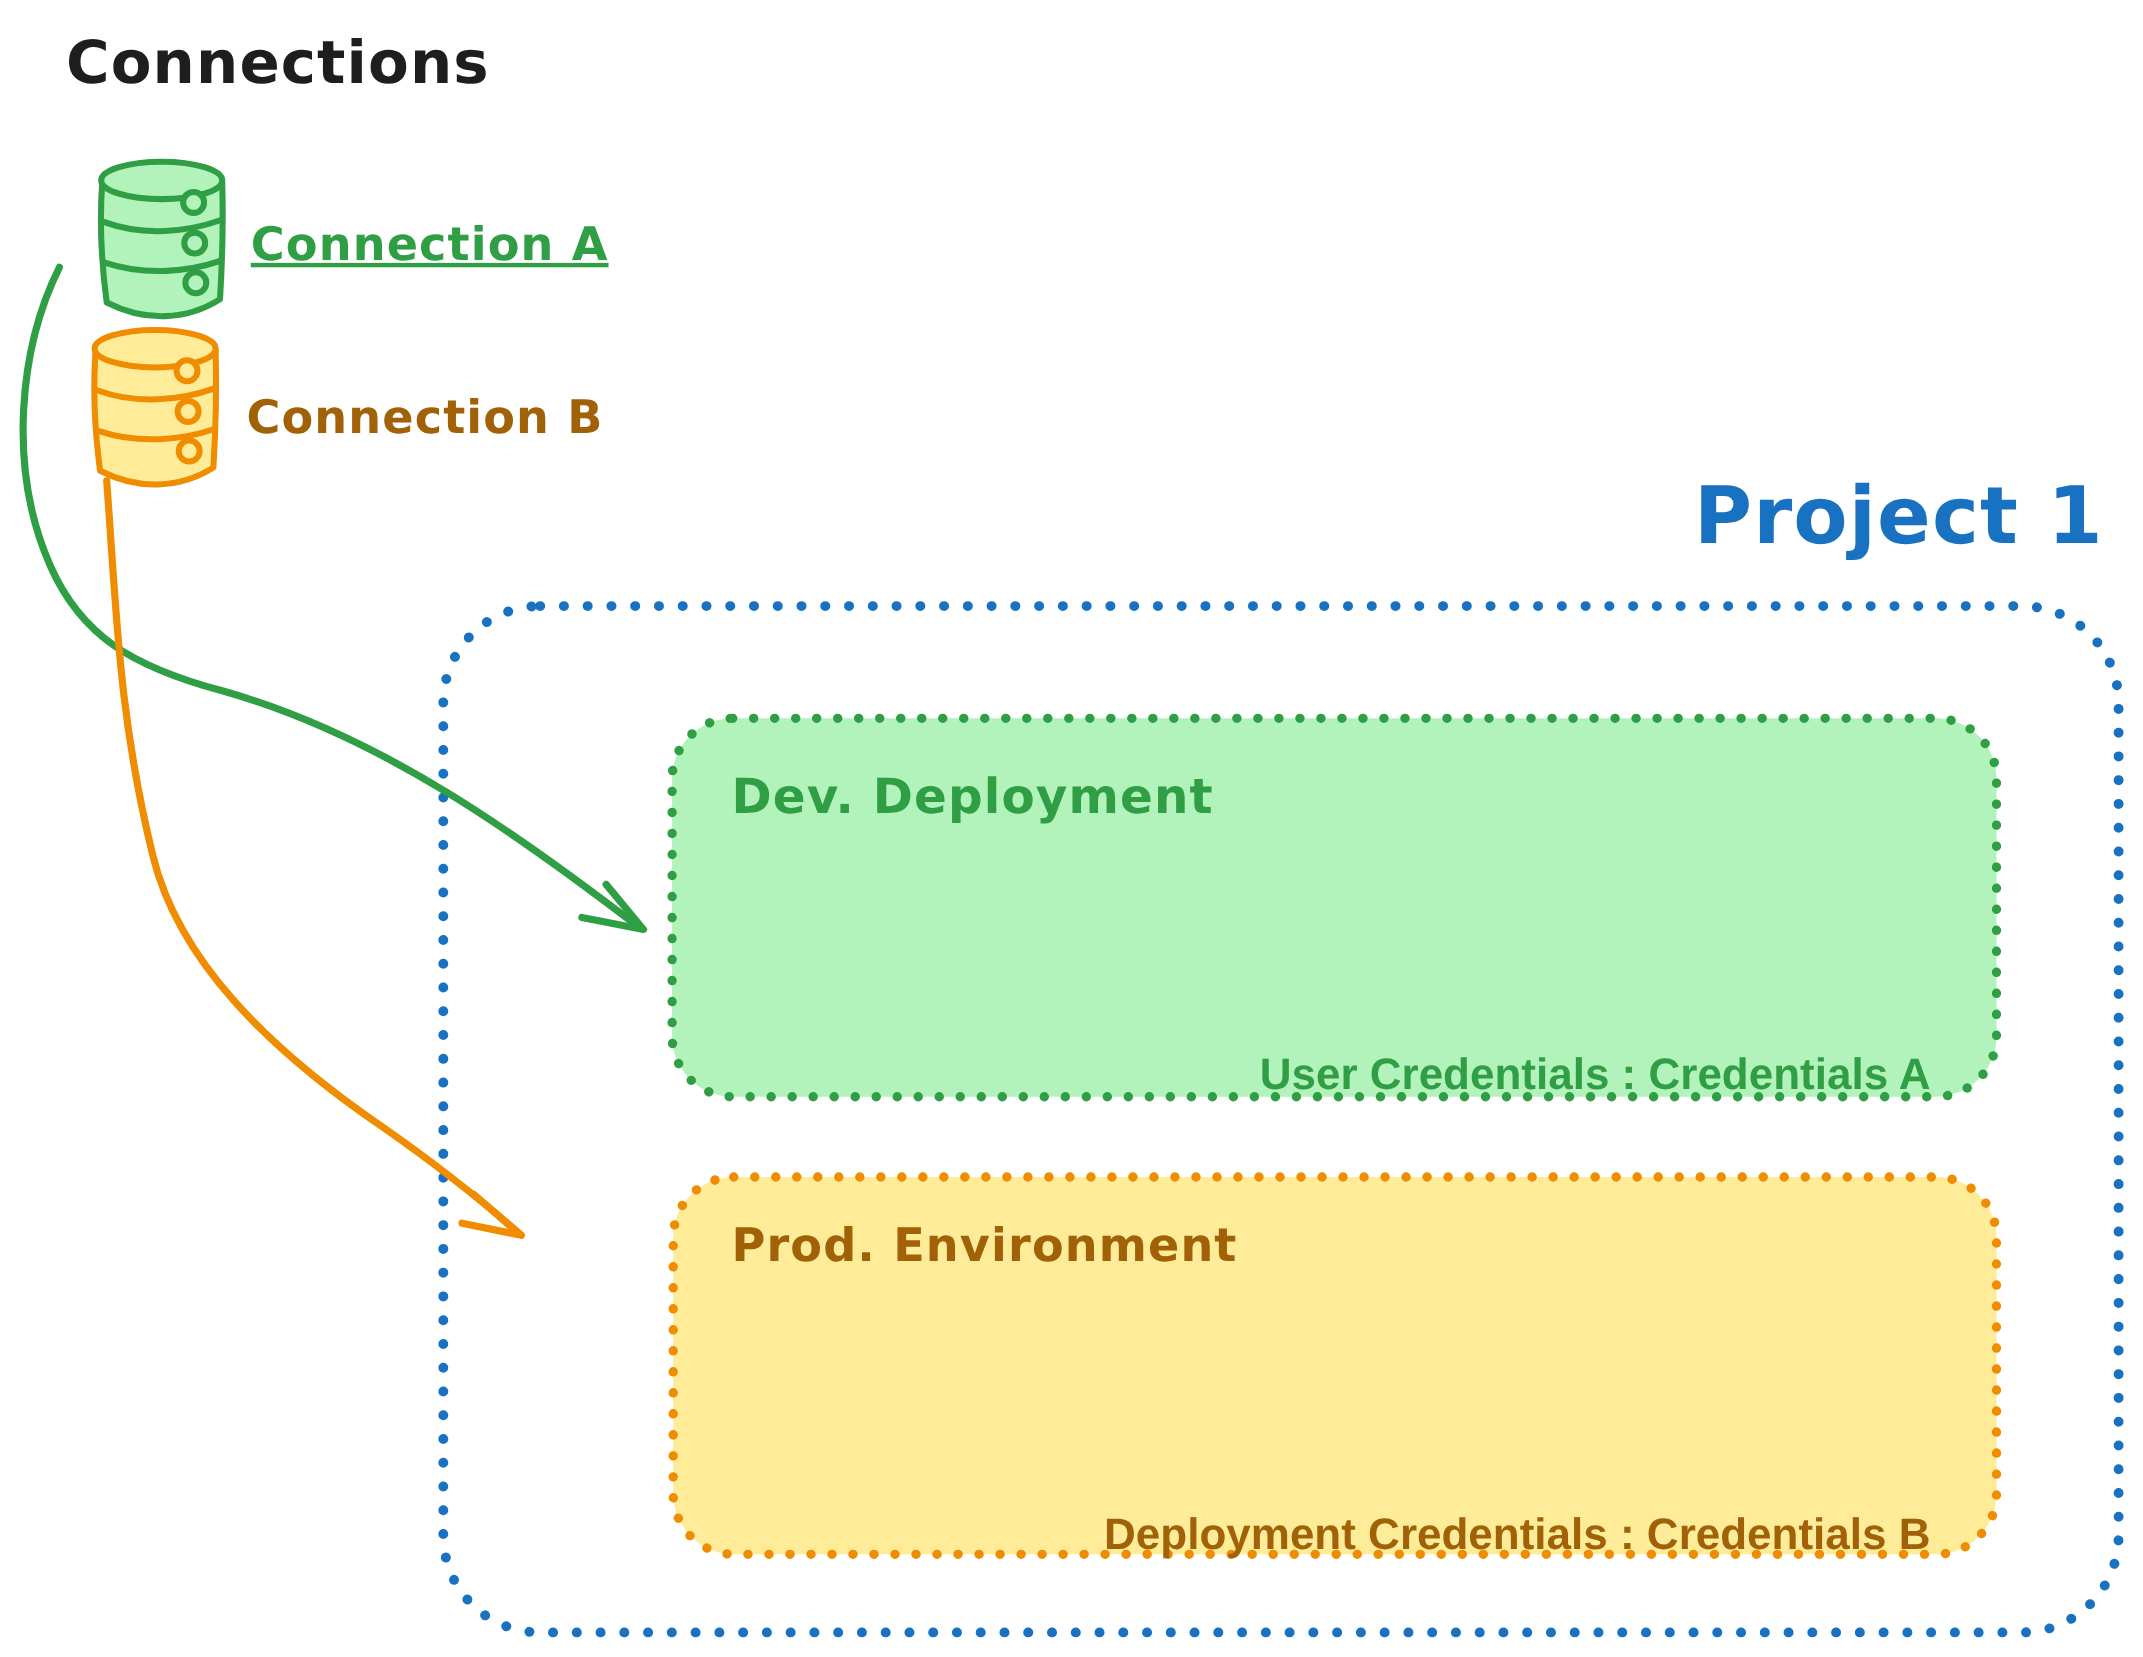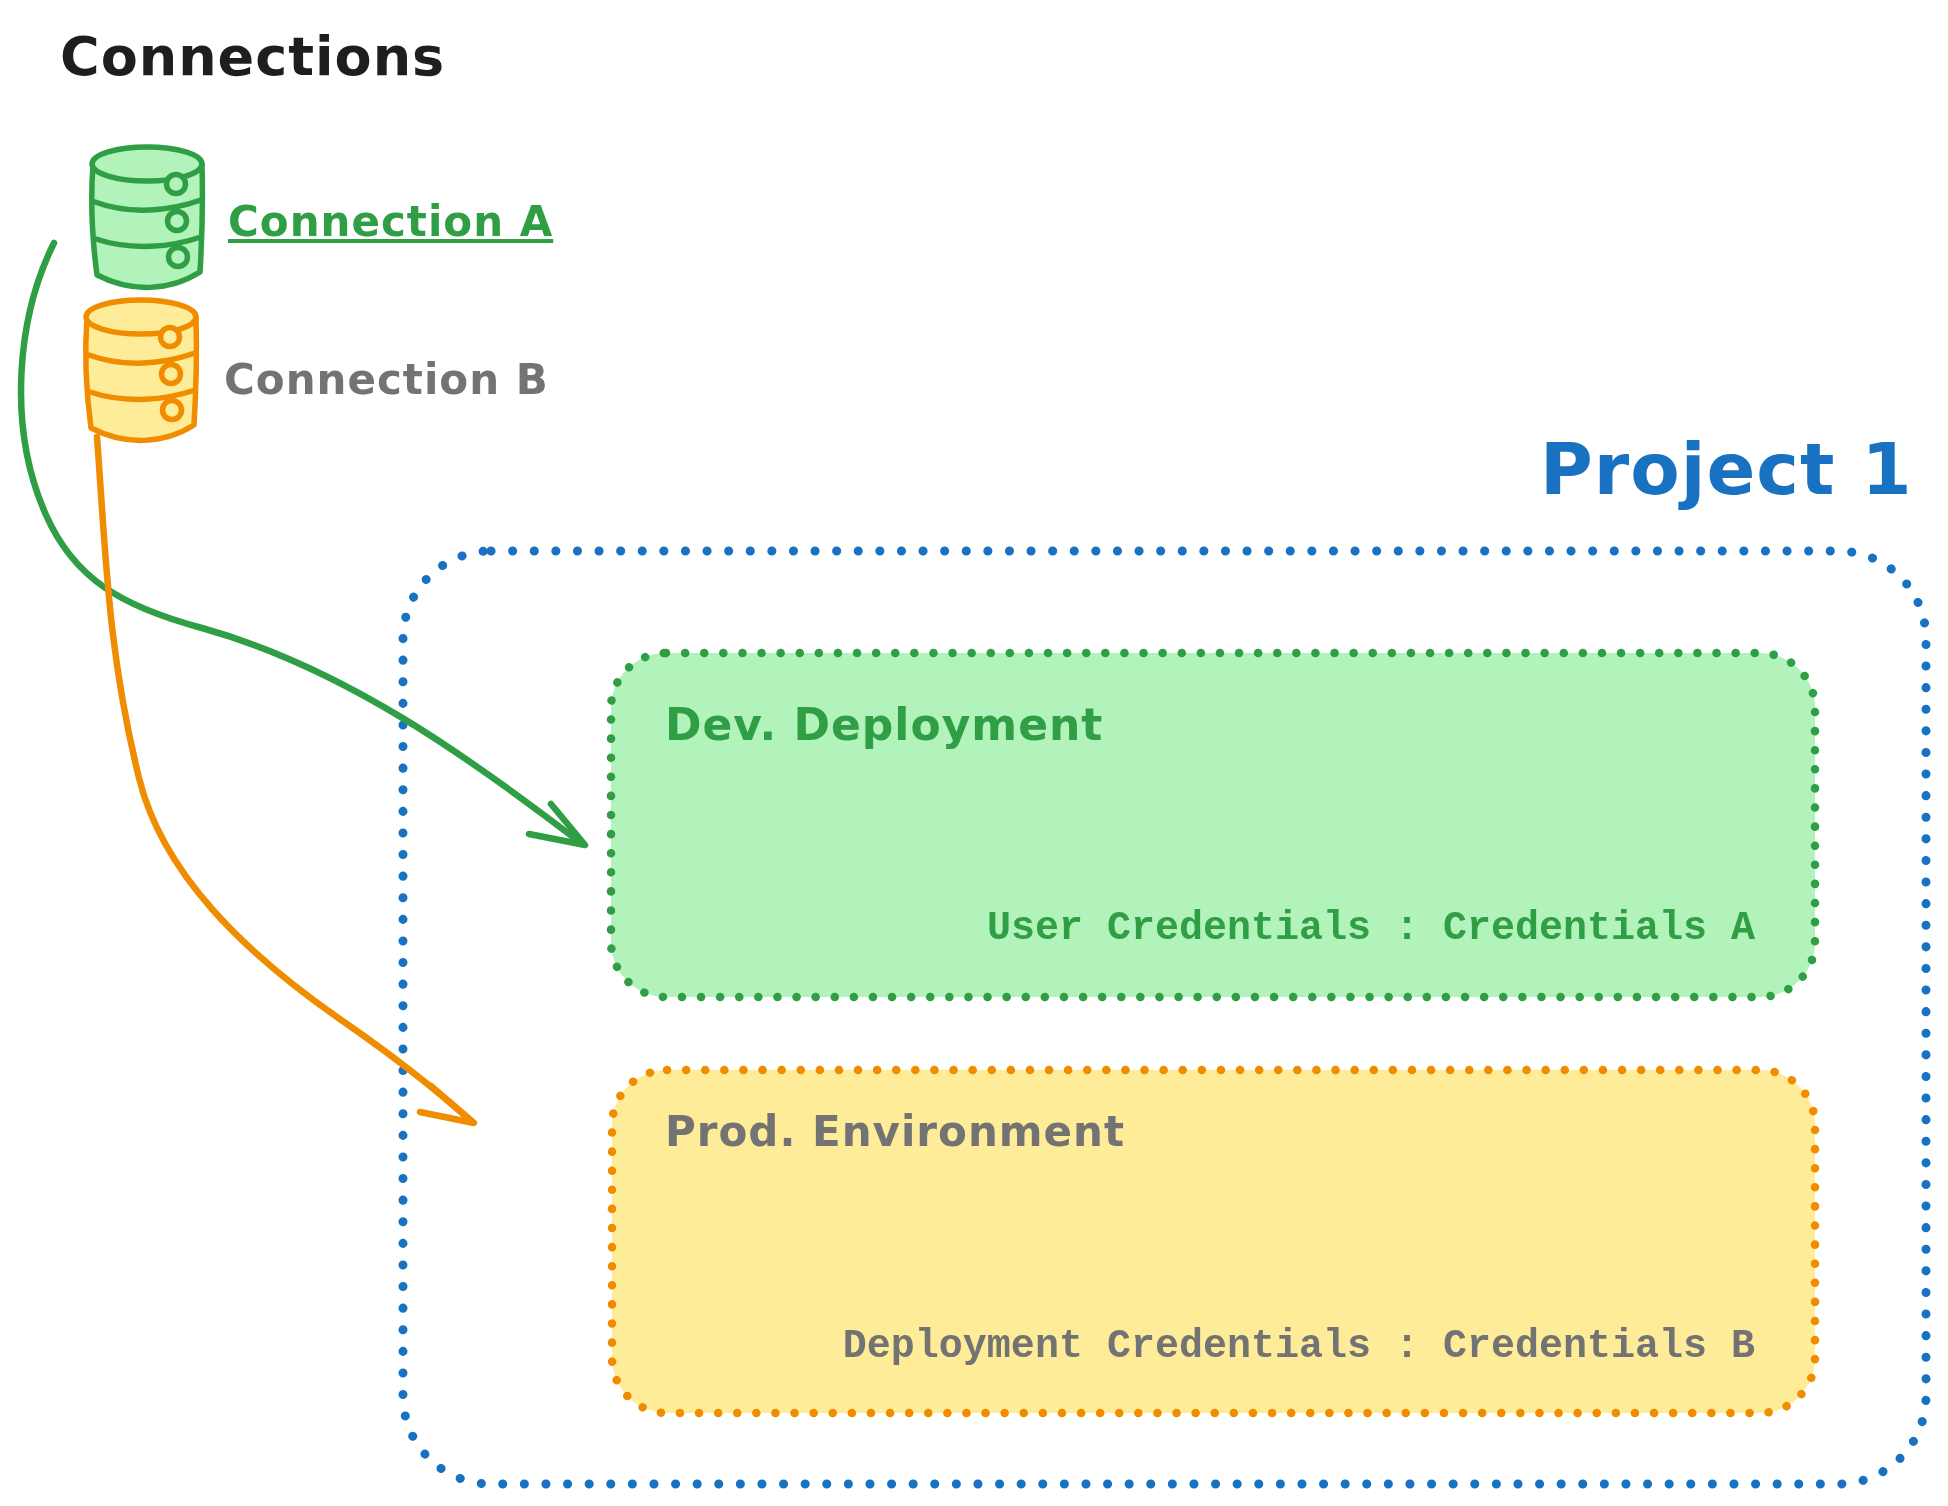--- a/index.html
+++ b/index.html
@@ -7,24 +7,24 @@
     position:relative;
     width:1948px;height:1506px;
     background:#ffffff;
     overflow:hidden;
     font-family:"DejaVu Sans", sans-serif;
   }
   .layer{position:absolute;left:0;top:0;}
   .txt{position:absolute;white-space:nowrap;line-height:1.15;font-weight:bold;}
   .black-text{color:#1e1e1e;}
   .green-text{color:#2f9e44;}
-  .orange-text{color:#737373;}
+  .orange-text{color:#a16207;}
   .blue-text{color:#1971c2;}
   .hand{letter-spacing:1px;}
-  .mono{font-family:Liberation Mono, monospace;letter-spacing:0;}
+  .mono{font-family:Liberation Sans, sans-serif;letter-spacing:0;margin-top:48px;}
   .title-connections{left:60px;top:26px;font-size:54px;}
   .label-conn-a{left:228px;top:198px;font-size:42px;text-decoration:underline;}
   .label-conn-b{left:224px;top:356px;font-size:42px;}
   .title-project{left:1540px;top:428px;font-size:72px;}
   .title-dev{left:665px;top:700px;font-size:44px;}
   .title-prod{left:665px;top:1108px;font-size:42px;}
   .cred{left:600px;width:1155px;text-align:right;font-size:40px;}
   .cred-dev{top:906px;}
   .cred-prod{top:1324px;}
 </style>

